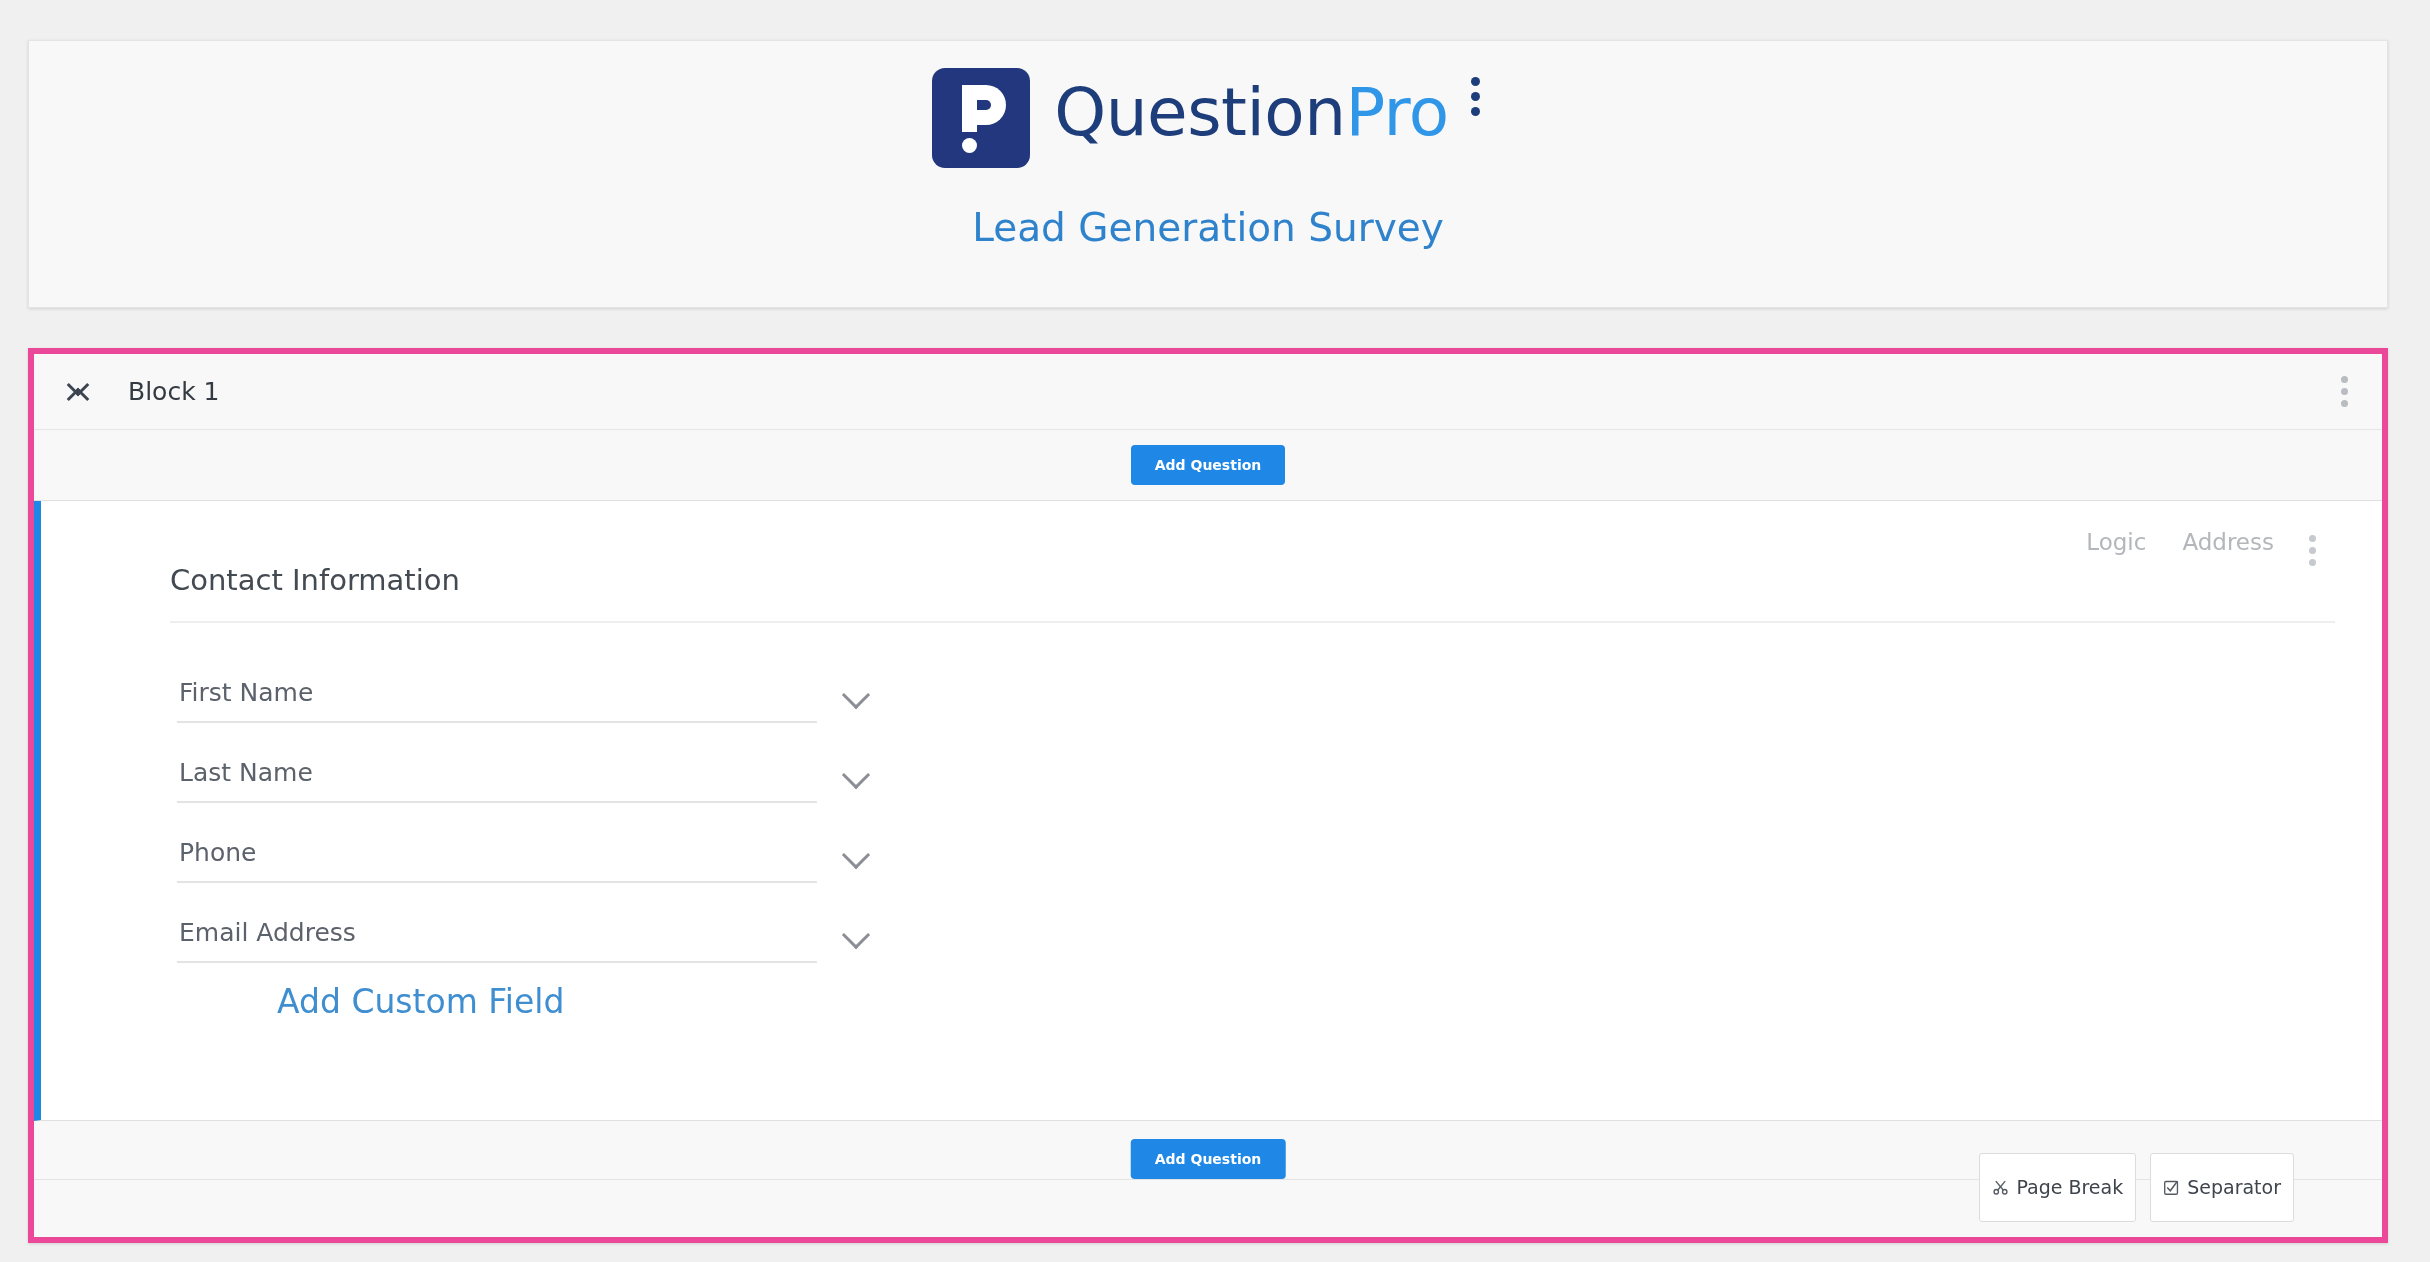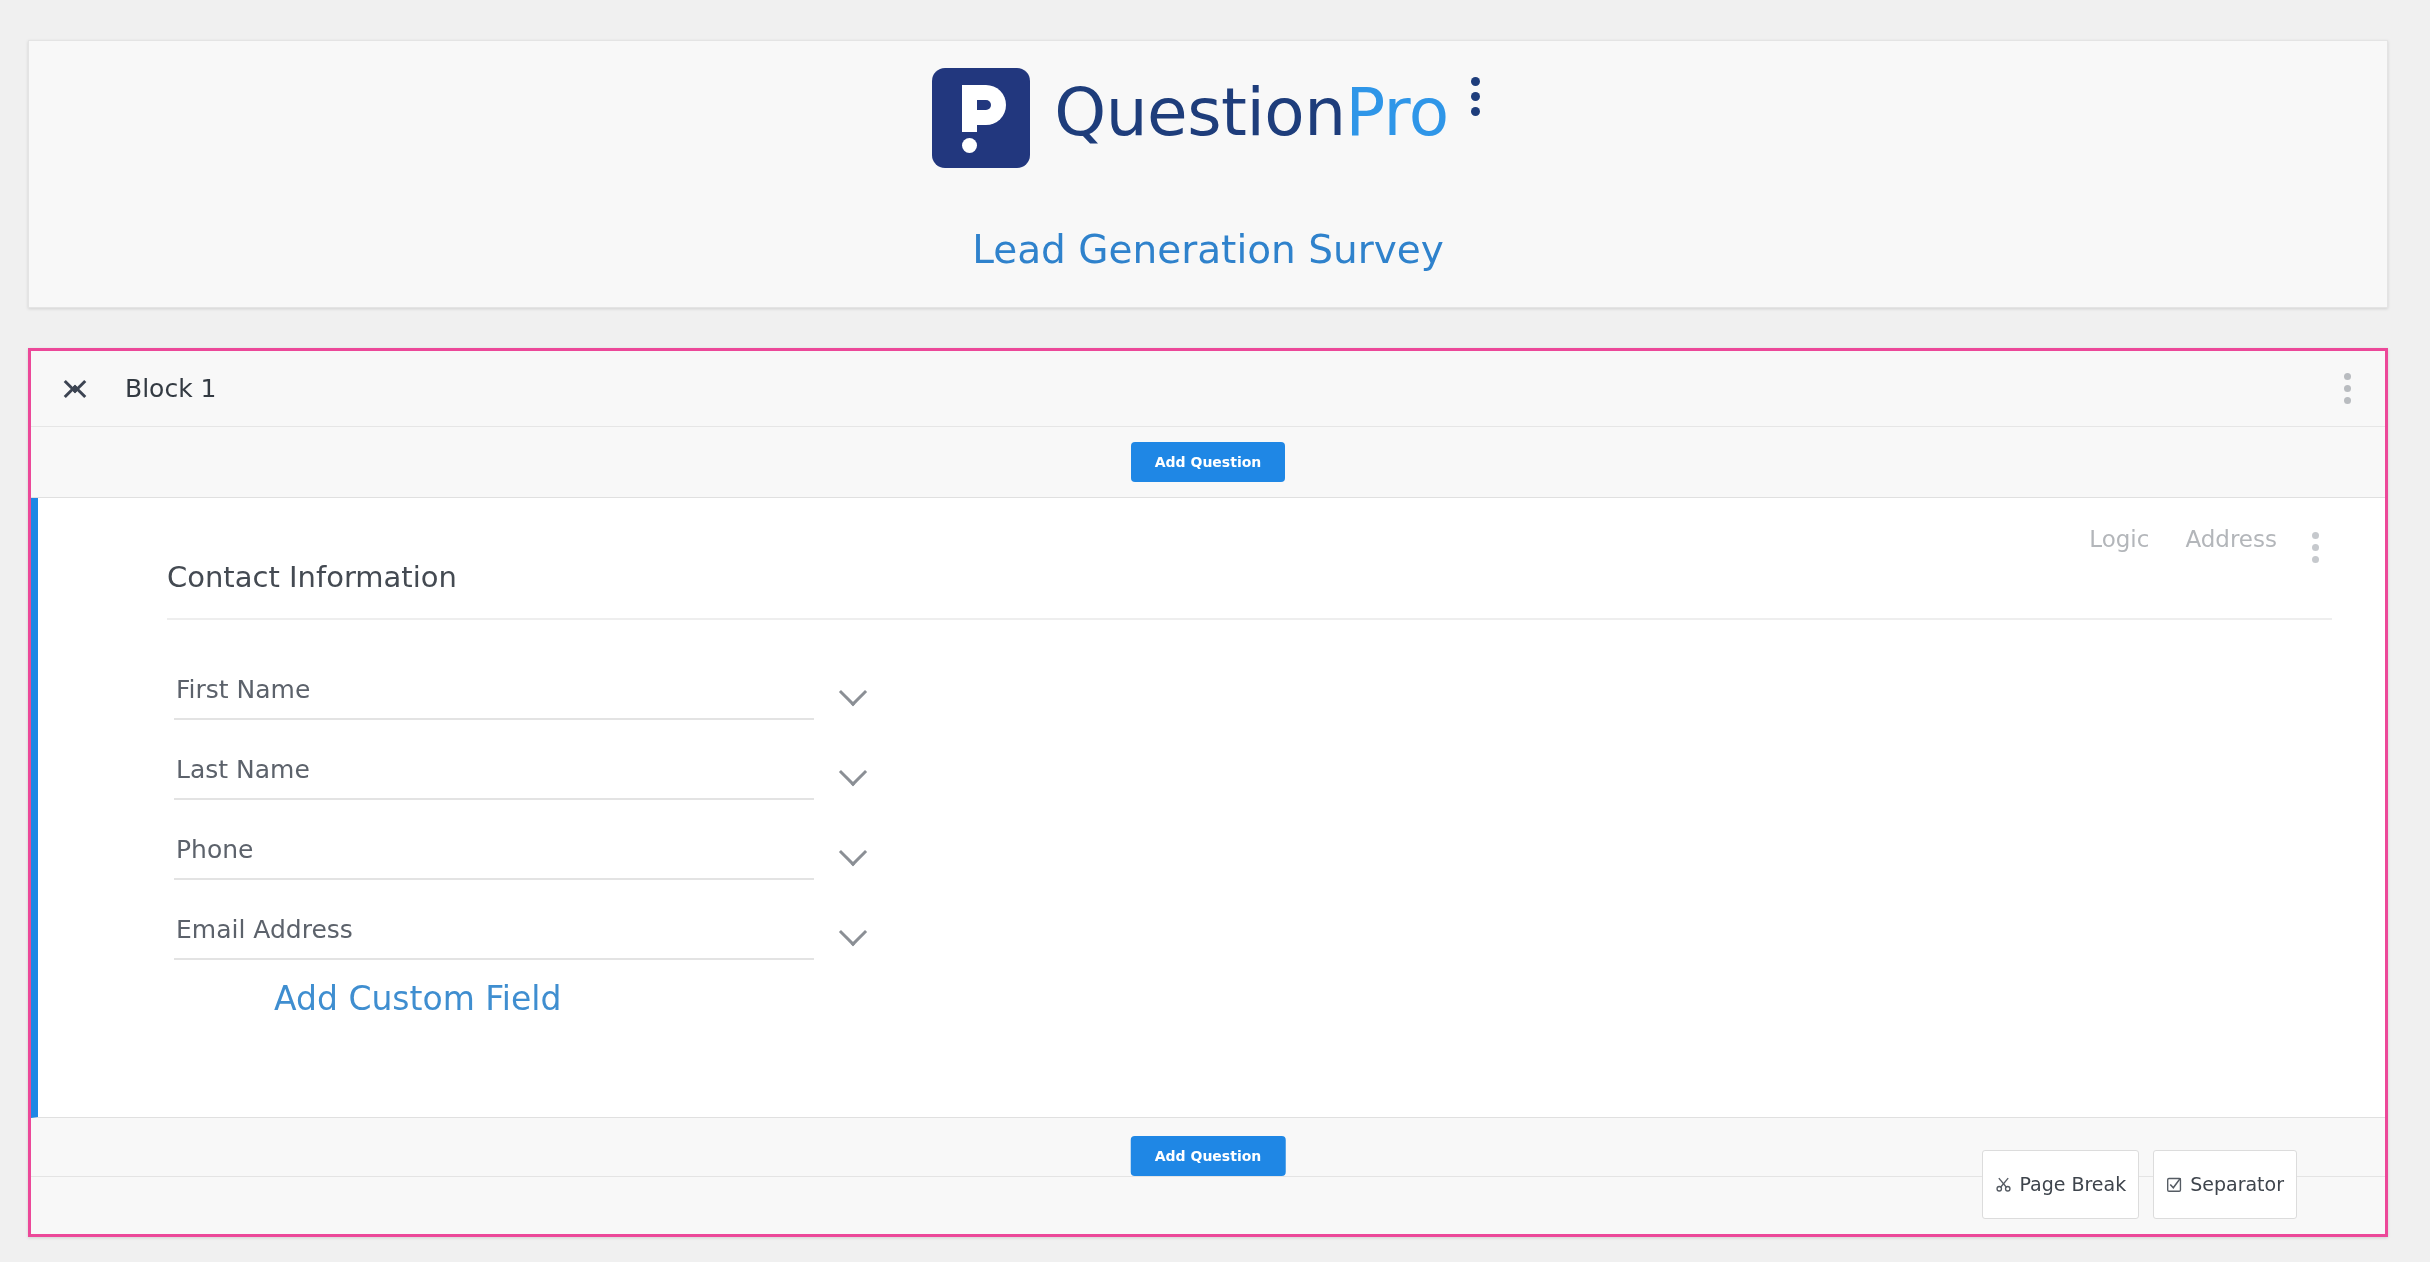--- a/index.html
+++ b/index.html
@@ -96,36 +96,36 @@
   .header-kebab span {
     width: 9px;
     height: 9px;
     border-radius: 50%;
     background: #1e3d7b;
     display: block;
   }
   .survey-title {
     position: absolute;
     left: 0;
-    top: 186px;
+    top: 164px;
     width: 100%;
     text-align: center;
     font-size: 39px;
     color: #2f82cc;
     font-family: "DejaVu Sans", "Liberation Sans", sans-serif;
   }
 
   
   .block-card {
     position: absolute;
     left: 28px;
     top: 348px;
     width: 2360px;
     background: #f8f8f8;
-    border: 3px solid #ec4899;
+    border: 6px solid #ec4899;
     box-shadow: 0 1px 3px rgba(0,0,0,0.13);
     box-sizing: border-box;
   }
   .block-header {
     height: 76px;
     display: flex;
     align-items: center;
     border-bottom: 1px solid #e6e6e6;
     padding: 0 28px 0 32px;
     box-sizing: border-box;

